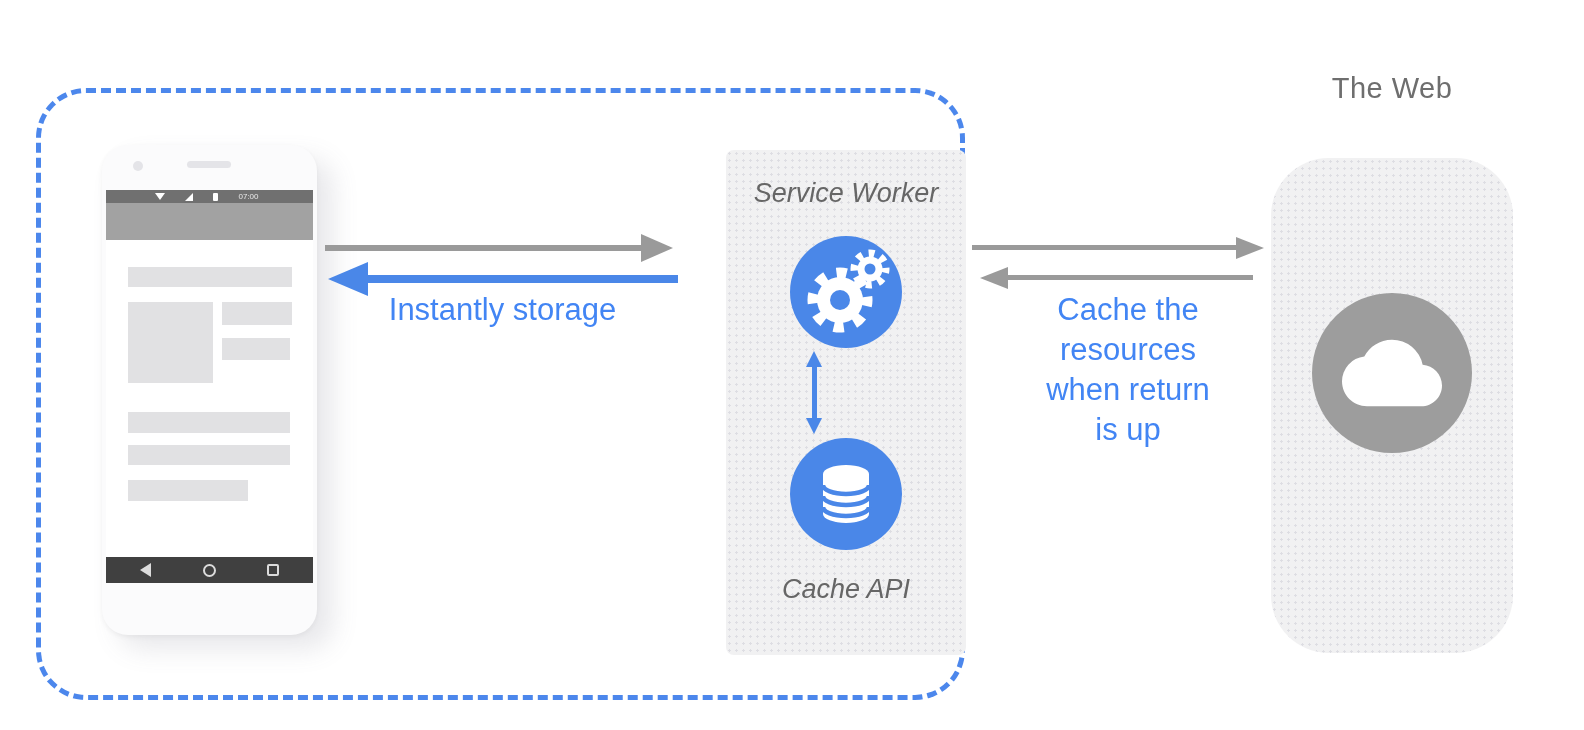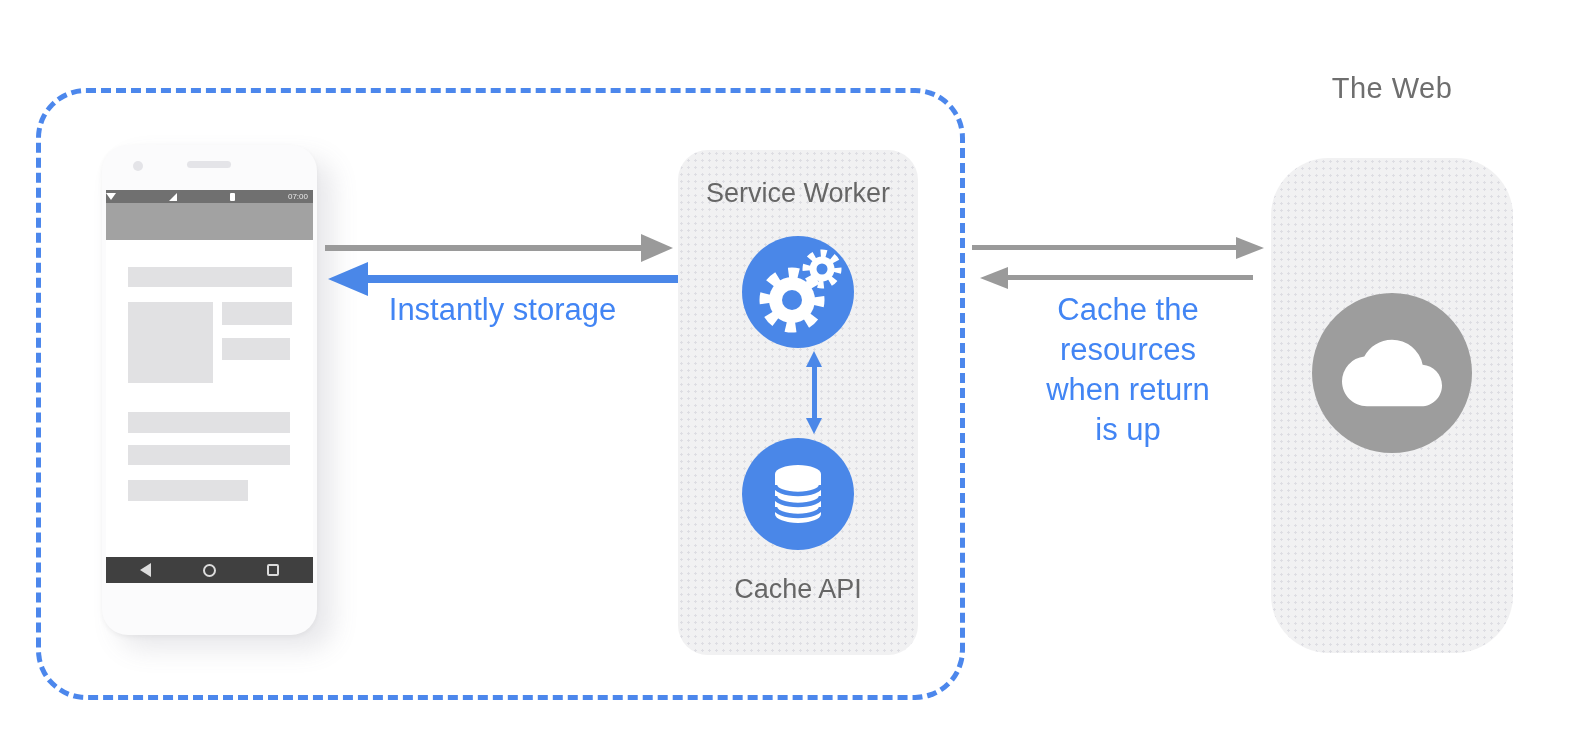--- a/index.html
+++ b/index.html
@@ -27,35 +27,35 @@
   .texture{background-color:var(--box-gray);
     background-image:radial-gradient(rgba(170,170,185,.28) 1px,transparent 1.3px);
     background-size:7px 7px;}
 
   
   .phone{position:absolute;left:102px;top:145px;width:215px;height:490px;background:#fbfbfc;
     border-radius:26px;box-shadow:16px 14px 26px rgba(110,110,130,.16),0 2px 5px rgba(0,0,0,.05);}
   .camera{position:absolute;left:31px;top:16px;width:10px;height:10px;border-radius:50%;background:#e4e4e8;}
   .speaker{position:absolute;left:85px;top:16px;width:44px;height:7px;border-radius:4px;background:#e4e4e8;}
   .screen{position:absolute;left:4px;top:45px;width:207px;height:393px;display:flex;flex-direction:column;}
-  .statusbar{height:13px;background:#707070;display:flex;justify-content:space-between;align-items:center;gap:20px;padding-right:5px;}
+  .statusbar{height:13px;background:#707070;display:flex;justify-content:center;align-items:center;gap:20px;padding-right:5px;}
   .wifi{width:0;height:0;border-left:5px solid transparent;border-right:5px solid transparent;border-top:7px solid #fff;}
   .signal{width:0;height:0;border-left:8px solid transparent;border-bottom:8px solid #fff;}
   .battery{width:5px;height:8px;background:#fff;border-radius:1px;}
   .time{font-size:8px;color:#e8e8e8;line-height:1;}
   .appbar{height:37px;background:#a2a2a2;}
   .pcontent{flex:1;background:#fff;position:relative;}
   .ph{position:absolute;background:var(--placeholder-gray);}
   .navbar{height:26px;background:#404040;display:flex;align-items:center;justify-content:space-between;padding:0 34px;}
   .back{width:0;height:0;border-top:7px solid transparent;border-bottom:7px solid transparent;border-right:11px solid #dcdcdc;}
   .home{width:13px;height:13px;border:2px solid #dcdcdc;border-radius:50%;}
   .recents{width:12px;height:12px;border:2px solid #dcdcdc;border-radius:2px;}
 
   
-  .sw-box{position:absolute;left:678px;top:150px;width:240px;height:505px;border-radius:30px;}
+  .sw-box{position:absolute;left:726px;top:150px;width:240px;height:505px;border-radius:8px;font-style:italic;}
   .box-label{position:absolute;width:100%;text-align:center;font-size:27px;color:#666;}
   .sw-label{top:28px;}
   .cache-label{top:424px;}
   .blue-circle{position:absolute;width:112px;height:112px;border-radius:50%;background:var(--circle-blue);
     display:flex;align-items:center;justify-content:center;}
   .gears-circle{left:64px;top:86px;}
   .db-circle{left:64px;top:288px;}
   .gear-hole{fill:var(--circle-blue);}
   .gear-teeth{stroke:#fff;fill:none;}
   .db-sep{stroke:var(--circle-blue);fill:none;}

